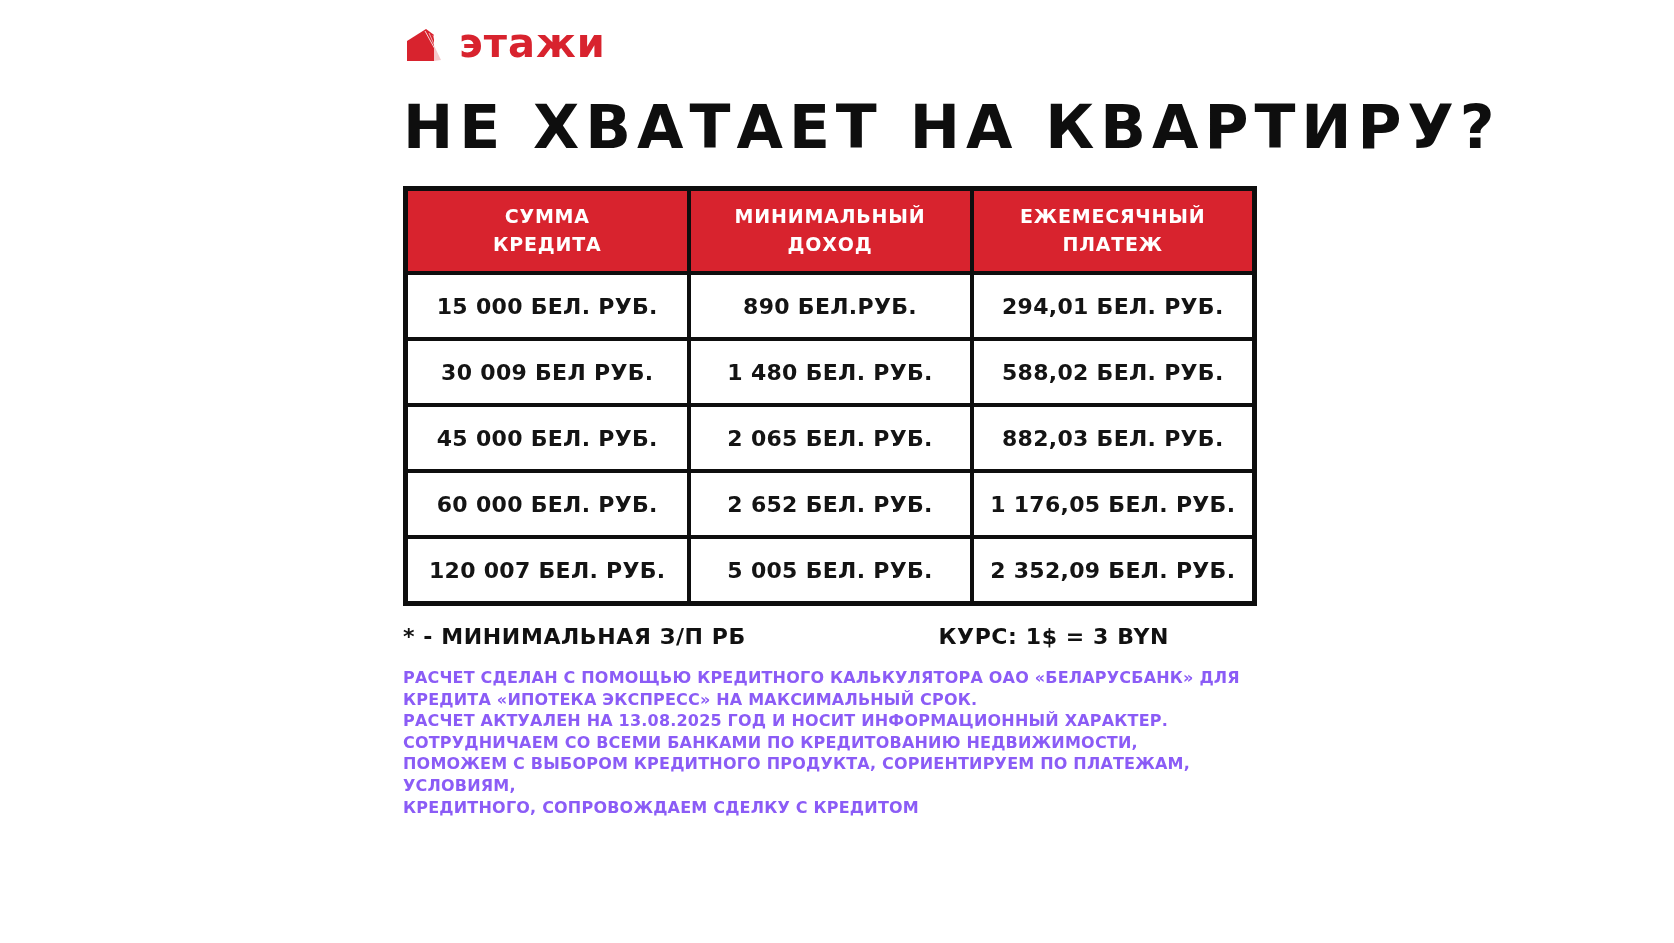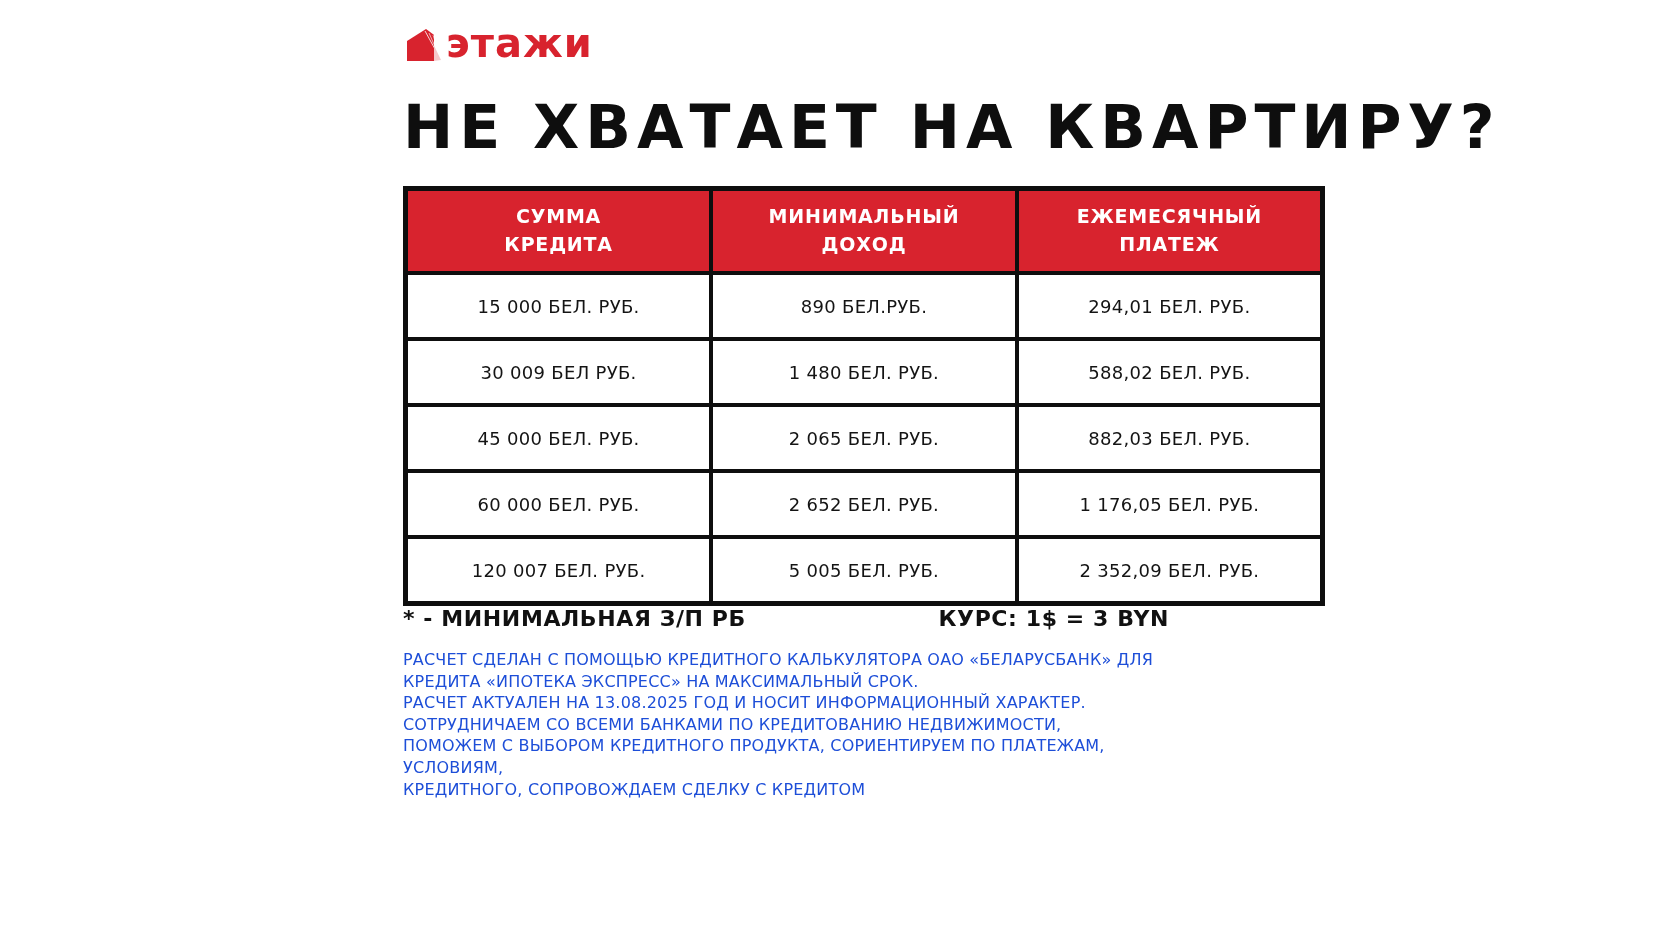--- a/index.html
+++ b/index.html
@@ -18,21 +18,21 @@
   .content {
     position: absolute;
     left: 403px;
     top: 0;
     width: 766px;
   }
   
   .logo-row {
     display: flex;
     align-items: center;
-    gap: 3px;
+    gap: 16px;
     margin-top: 22px;
     margin-left: 2px;
     height: 46px;
   }
   .logo-icon { width: 38px; height: 36px; display: block; }
   .logo-text {
     color: var(--accent);
     font-size: 40px;
     font-weight: bold;
     letter-spacing: 1px;
@@ -45,21 +45,21 @@
     font-size: 60px;
     font-weight: bold;
     color: #0e0e0e;
     letter-spacing: 6px;
     white-space: nowrap;
   }
   
   table.credit-table {
     margin-top: 24px;
     border-collapse: collapse;
-    width: 922px;
+    width: 854px;
     table-layout: fixed;
   }
   table.credit-table th,
   table.credit-table td {
     border: 4px solid #0e0e0e;
     text-align: center;
     vertical-align: middle;
   }
   table.credit-table th {
     background: var(--accent);
@@ -67,44 +67,45 @@
     font-size: 19px;
     font-weight: bold;
     letter-spacing: 0.8px;
     height: 78px;
     line-height: 1.45;
     white-space: pre-line;
   }
   table.credit-table td {
     background: #ffffff;
     color: #141414;
-    font-size: 18px;
-    font-weight: normal;
+    font-size: 22px;
+    font-weight: bold;
     letter-spacing: 0.3px;
     height: 60px;
   }
   table.credit-table { border: 5px solid #0e0e0e; }
   
   .footnote-row {
+    margin-top: 18px;
     display: flex;
     justify-content: space-between;
     align-items: baseline;
   }
   .footnote-left, .footnote-right {
     font-size: 22px;
     font-weight: bold;
     color: #111111;
     letter-spacing: 0.6px;
   }
   
   .disclaimer {
     margin-top: 18px;
     font-size: 16px;
-    font-weight: 400;
-    color: #1d4ed8;
+    font-weight: 700;
+    color: #8b5cf6;
     letter-spacing: 0.2px;
     line-height: 1.35;
   }
   .disclaimer div { white-space: nowrap; }
 </style>
 </head>
 <body>
 
 <div class="page">
   <div class="content">

